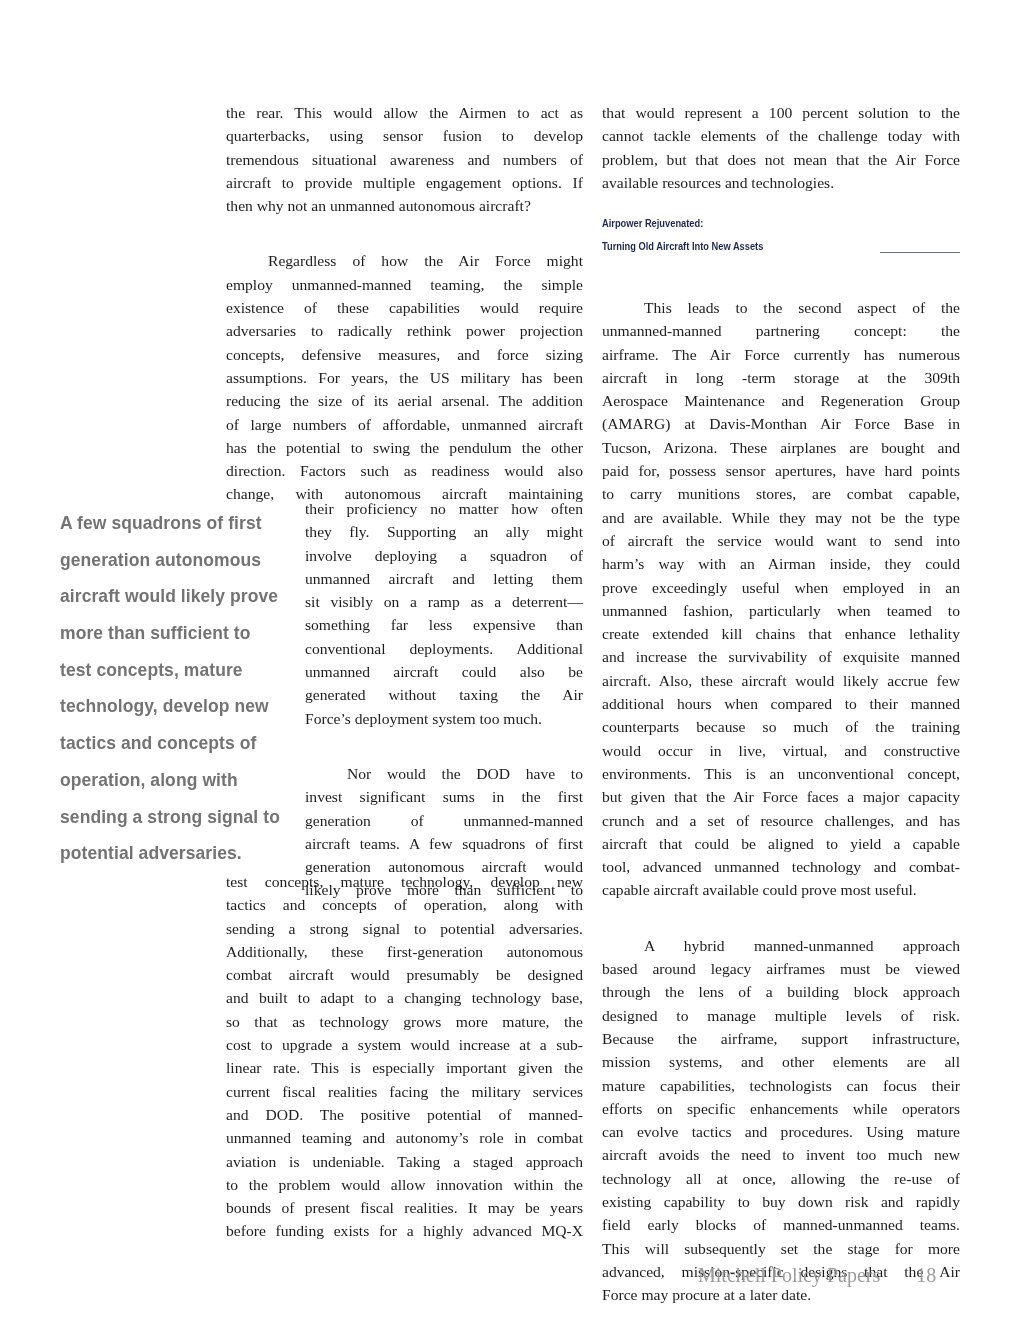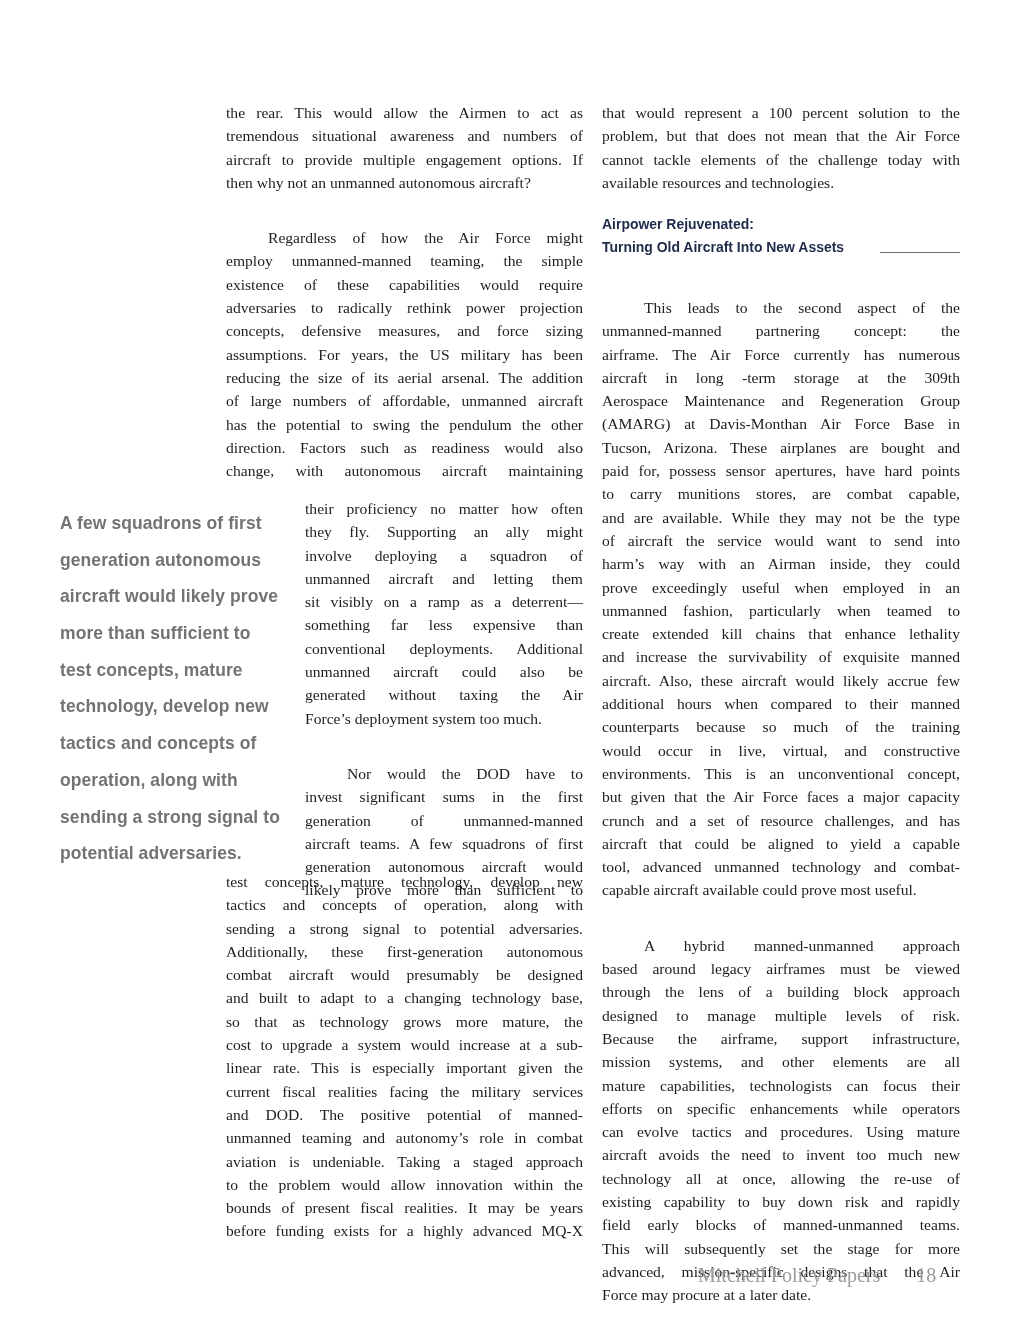--- a/index.html
+++ b/index.html
@@ -33,39 +33,40 @@
     font-size: 19px;
     color: #737373;
     letter-spacing: 0.1px;
   }
   .pullquote .pq-line { display: block; height: 36.7px; line-height: 30px; white-space: nowrap; transform: scaleX(0.92); transform-origin: left center; }
   .heading {
     position: absolute;
     left: 602px; width: 358px;
     font-family: "Liberation Sans", "DejaVu Sans", sans-serif;
     font-weight: bold;
-    font-size: 15px;
+    font-size: 10px;
     color: #1f2a4a;
   }
   .heading .h-line { display: block; height: 23px; line-height: 23px; white-space: nowrap; transform: scaleX(0.93); transform-origin: left center; }
   .heading-rule { position: absolute; left: 880px; top: 244px; width: 80px; height: 1px; background: #6b7080; }
   .footer {
     position: absolute; top: 1256px; left: 698px;
     font-family: "Liberation Serif", "DejaVu Serif", serif;
     font-size: 20px; color: #9a9a9a;
   }
   .footer .page-num { margin-left: 36px; }
 </style>
 </head>
 <body>
 
 <div class="page">
 
   <div class="col col-left">
     <span class="ln">the rear. This would allow the Airmen to act as</span>
+    <span class="ln">quarterbacks, using sensor fusion to develop</span>
     <span class="ln">tremendous situational awareness and numbers of</span>
     <span class="ln">aircraft to provide multiple engagement options. If</span>
     <span class="ln last">then why not an unmanned autonomous aircraft?</span>
     <span class="ln indent">Regardless of how the Air Force might</span>
     <span class="ln">employ unmanned-manned teaming, the simple</span>
     <span class="ln">existence of these capabilities would require</span>
     <span class="ln">adversaries to radically rethink power projection</span>
     <span class="ln">concepts, defensive measures, and force sizing</span>
     <span class="ln">assumptions. For years, the US military has been</span>
     <span class="ln">reducing the size of its aerial arsenal. The addition</span>
@@ -121,22 +122,22 @@
     <span class="pq-line">test concepts, mature</span>
     <span class="pq-line">technology, develop new</span>
     <span class="pq-line">tactics and concepts of</span>
     <span class="pq-line">operation, along with</span>
     <span class="pq-line">sending a strong signal to</span>
     <span class="pq-line">potential adversaries.</span>
   </div>
 
   <div class="col col-right" style="top: 93px;">
     <span class="ln">that would represent a 100 percent solution to the</span>
+    <span class="ln">cannot tackle elements of the challenge today with</span>
     <span class="ln">problem, but that does not mean that the Air Force</span>
-    <span class="ln">cannot tackle elements of the challenge today with</span>
     <span class="ln last">available resources and technologies.</span>
   </div>
 
   <div class="heading" style="top: 204px;">
     <span class="h-line">Airpower Rejuvenated:</span>
     <span class="h-line">Turning Old Aircraft Into New Assets</span>
   </div>
   <div class="heading-rule"></div>
 
   <div class="col col-right" style="top: 256px; font-family: Liberation Serif, serif;">

